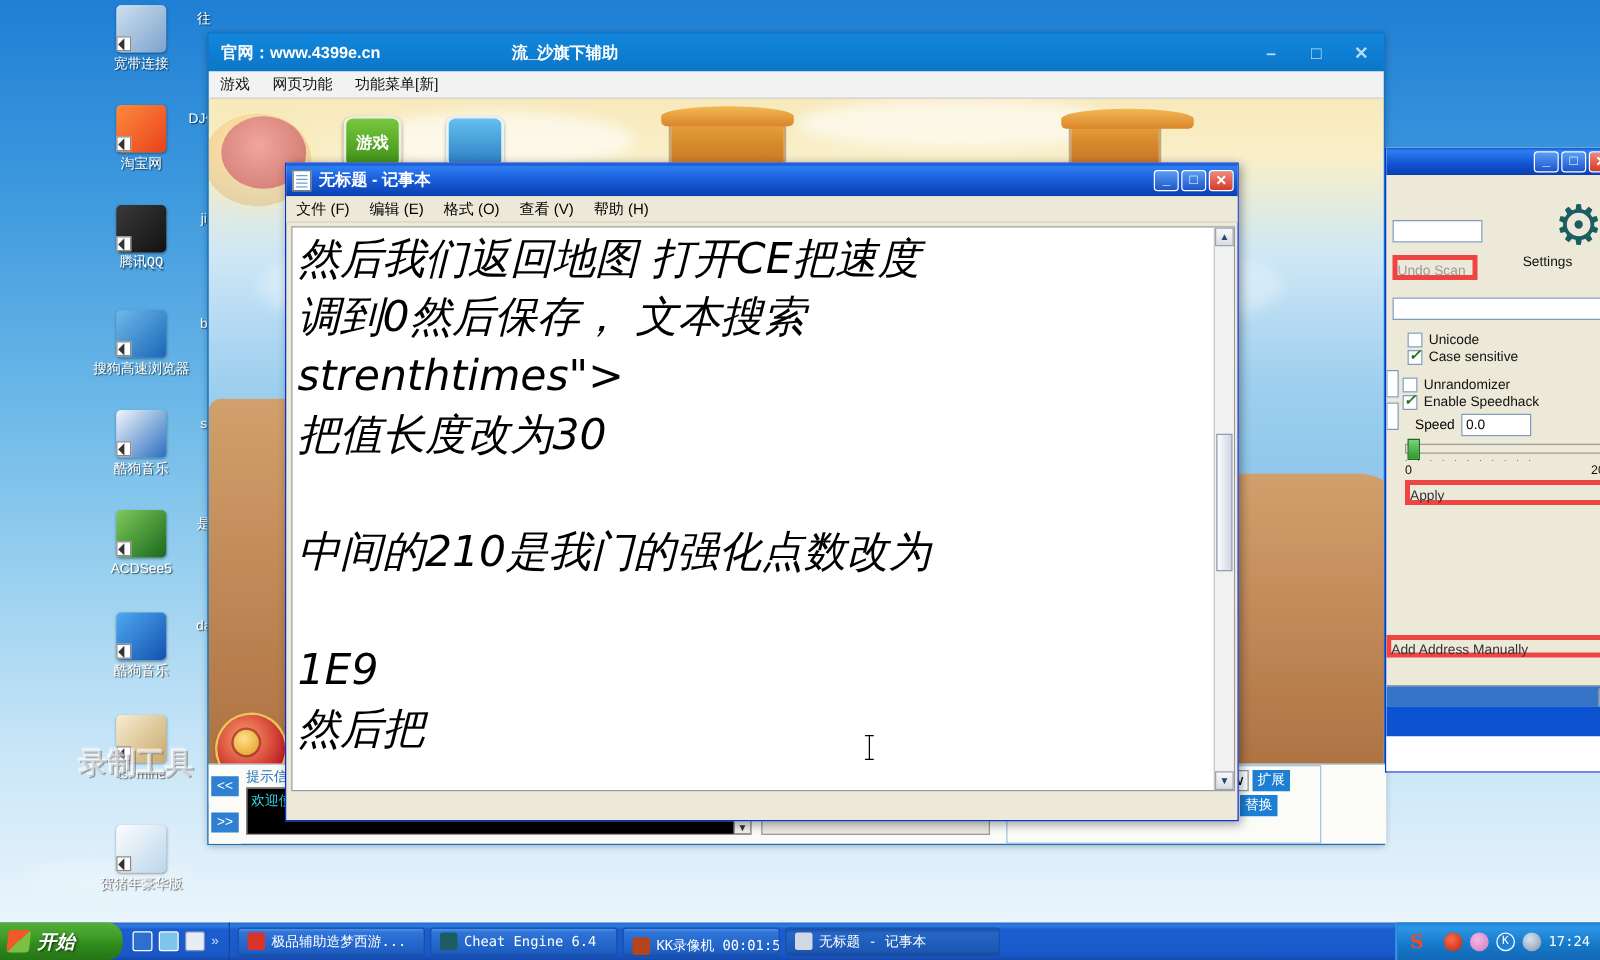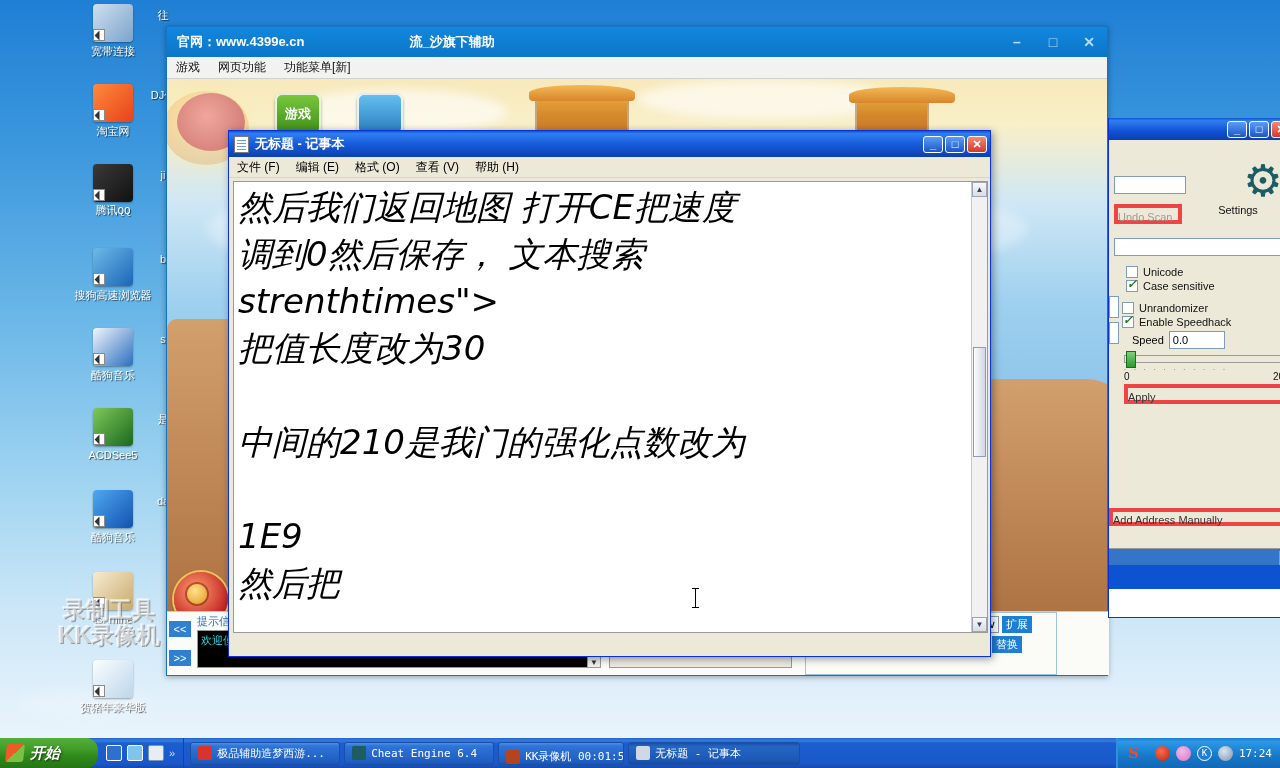--- a/index.html
+++ b/index.html
@@ -651,21 +651,20 @@
       <div class="desk-icon" style="left: 74px; top: 660px;">
         <div class="glyph" style="background: linear-gradient(135deg, rgb(251, 253, 255), rgb(188, 214, 234)); border-radius: 4px; box-shadow: rgba(0, 0, 0, 0.35) 0px 1px 2px;">
           <div class="shortcut-arrow"></div>
         </div>
         <span class="lbl">贺猪年豪华版</span>
       </div>
     </div>
 
   <div id="kk-watermark">
     <div>录制工具</div>
-    <div>KK录像机</div>
   </div>
 
   <div id="game-window">
     <div id="game-titlebar">
       <span class="t-site">官网：www.4399e.cn</span>
       <span class="t-user">流_沙旗下辅助</span>
       <div class="win-btns">
         <span>–</span>
         <span>□</span>
         <span>✕</span>

